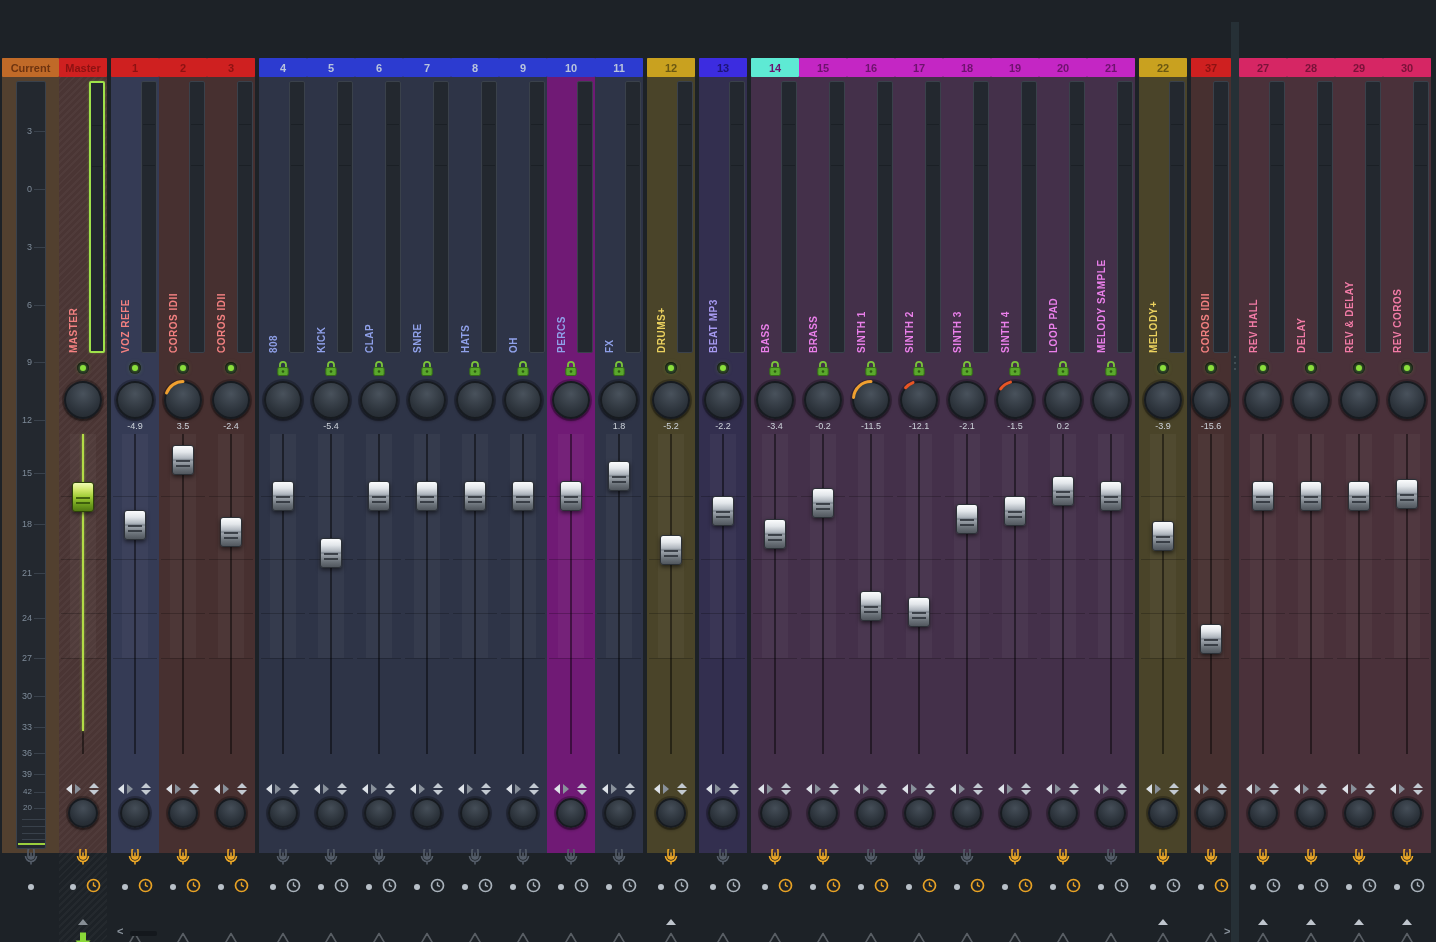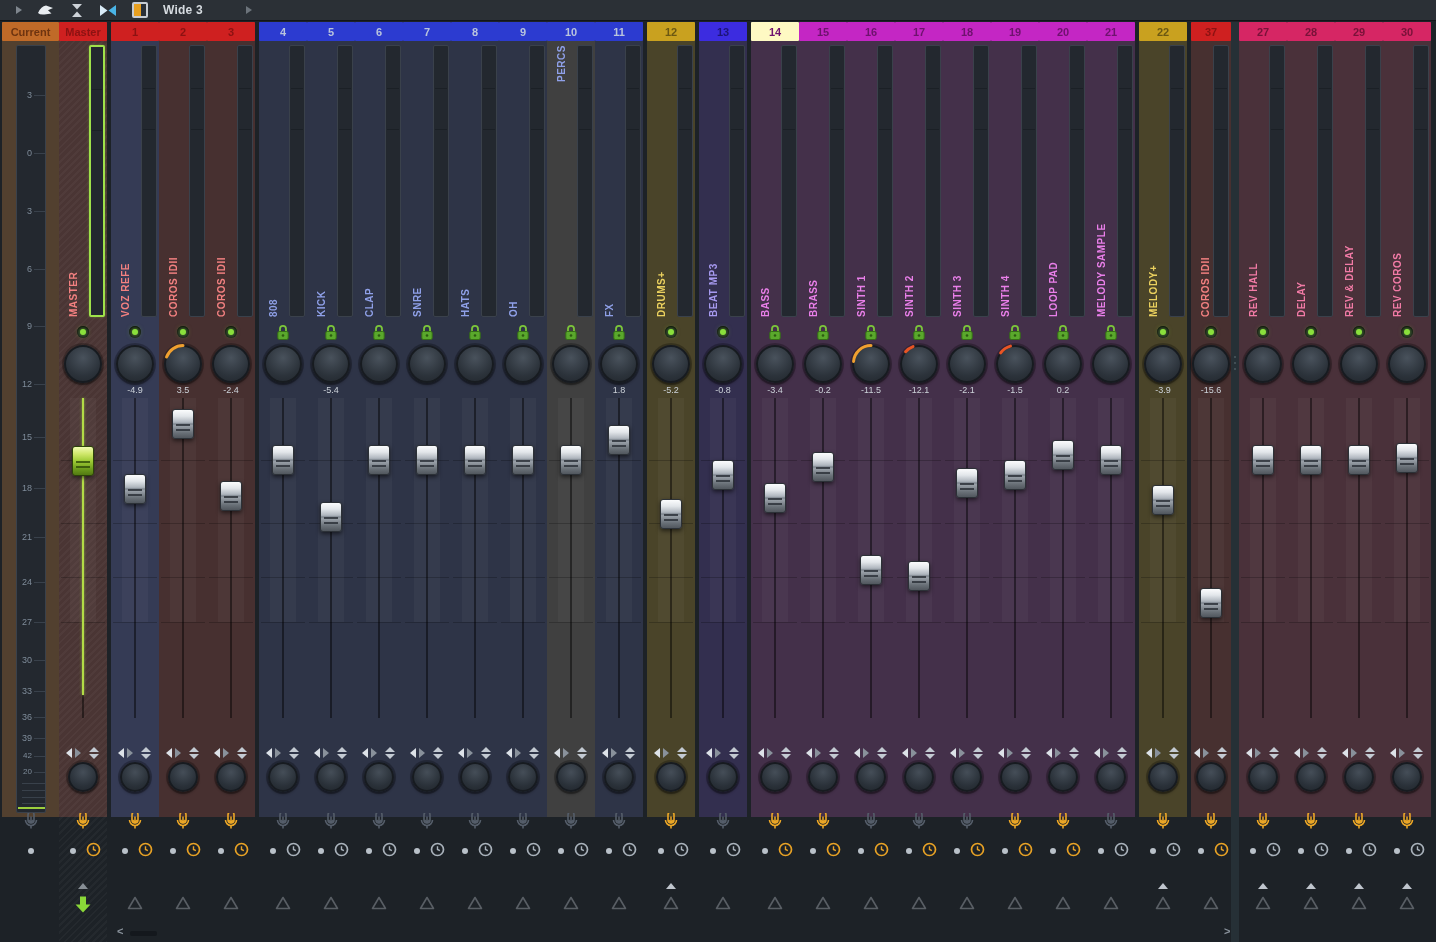--- a/index.html
+++ b/index.html
@@ -11,21 +11,21 @@
   .tb-tri{width:0;height:0;border-left:6px solid #7f868e;border-top:4px solid transparent;border-bottom:4px solid transparent;}
   .tb-tri.dim{border-left-color:#6c737b;}
   .tb-label{color:#d6dbe0;font-size:12px;font-weight:bold;letter-spacing:.2px;}
   .tb-box{width:12px;height:12px;border:2px solid #c7ccd2;border-radius:2px;position:relative;background:#2b3036;}
   .tb-box i{position:absolute;left:0;top:0;bottom:0;width:7px;background:#e8a020;}
   
   #strips{position:absolute;left:0;top:22px;height:920px;display:flex;}
   .gap{width:4px;}
   .divider{width:8px;background:#263036;position:relative;}
   .divider b{position:absolute;left:3px;width:2px;height:2px;border-radius:50%;background:#4c585f;}
-  .strip{position:relative;height:795px;flex:none;}
+  .strip{position:relative;height:795px;flex:none;margin-top:36px;}
   .shead{position:absolute;left:0;top:0;right:0;height:19px;display:flex;align-items:center;justify-content:center;
          font-size:11px;font-weight:bold;border-radius:1px;}
   .shead.striped{background-image:repeating-linear-gradient(45deg,rgba(0,0,0,.12) 0 3px,transparent 3px 6px);}
   .sbody{position:absolute;left:0;top:19px;right:0;height:901px;}
   .sbody.seltex{background-image:repeating-linear-gradient(135deg,rgba(255,255,255,.03) 0 2px,transparent 2px 5px);}
   
   .meter{position:absolute;right:2px;top:4px;width:16px;height:272px;background:#23282f;
          border:1px solid #3a414b;border-radius:2px;box-sizing:border-box;}
   .meter.sel{border:2px solid #9fe24a;box-shadow:0 0 3px rgba(150,220,60,.35);}
   .mtick{position:absolute;left:1px;right:1px;height:1px;background:#1b2026;}
@@ -83,39 +83,20 @@
   .sline.low{left:20px;width:23px;}
   .sline.green{left:16px;width:27px;height:2px;background:#9ccf3d;}
   
   .sb-chev{position:absolute;color:#8a939c;font-size:11px;font-weight:bold;top:925px;}
   .sb-thumb{position:absolute;top:931px;width:27px;height:5px;background:#14181d;border-radius:2px;}
 </style>
 </head>
 <body>
 
 <div id="app">
-  <div id="toolbar">
-    <span class="tb-tri"></span>
-    <svg width="18" height="13" viewBox="0 0 18 13">
-      <path d="M1,9 Q4,2 9,1.5 L16,4 L11,6.2 L14.5,9.5 L7.5,10.5 Q3,11 1,9 Z" fill="#e9edf1"></path>
-    </svg>
-    <svg width="14" height="15" viewBox="0 0 14 15">
-      <path d="M2,1 L12,1 L7,6.5 Z" fill="#cdd2d8"></path>
-      <path d="M2,14 L12,14 L7,8.5 Z" fill="#cdd2d8"></path>
-    </svg>
-    <svg width="18" height="13" viewBox="0 0 18 13">
-      <path d="M1,1 L8.5,6.5 L1,12 Z" fill="#d9ebf7"></path>
-      <path d="M17,1 L9.5,6.5 L17,12 Z" fill="#4ab4e6"></path>
-    </svg>
-    <span class="tb-box">
-        <i></i>
-      </span>
-    <span class="tb-label">Wide 3</span>
-    <span class="tb-tri dim" style="margin-left:28px;"></span>
-  </div>
 
   <div id="strips">
       <div class="strip" style="width: 57px; margin-left: 2px; background: rgb(82, 64, 47);">
         <div class="shead" style="background: rgb(192, 106, 40); color: rgb(110, 52, 16);">Current</div>
         <div class="sbody">
           <div class="cmeter"></div>
           <span class="slab" style="top: 49px;">3</span>
           <span class="sline" style="top: 54px;"></span>
           <span class="slab" style="top: 107px;">0</span>
           <span class="sline" style="top: 112px;"></span>
@@ -619,21 +600,21 @@
           <span class="dot"></span>
           <span class="clockw"><svg width="15" height="15" viewBox="0 0 15 15">
     <circle cx="7.5" cy="7.5" r="6" fill="none" stroke="#a9b2bb" stroke-width="1.7"></circle>
     <path d="M7.5,4.2 v3.3 l2.4,1.2" fill="none" stroke="#a9b2bb" stroke-width="1.4"></path>
   </svg></span>
           <span class="bigtri"><svg width="16" height="14" viewBox="0 0 16 14">
     <path d="M1.5,12.5 L8,1.5 L14.5,12.5 Z" fill="none" stroke="rgba(205,210,220,.34)" stroke-width="1.6" stroke-linejoin="round"></path>
   </svg></span>
         </div>
       </div>
-      <div class="strip" style="width: 48px; background: #404040; text-align: right;">
+      <div class="strip" style="width: 48px; background: #701a75;">
         <div class="shead" style="background: rgb(44, 59, 208); color: rgb(185, 196, 221);">10</div>
         <div class="sbody">
           <div class="meter">
             <span class="mtick" style="top: 42px;"></span>
             <span class="mtick" style="top: 83px;"></span>
           </div>
           <div class="vname" style="color: rgb(143, 160, 232);">PERCS</div>
           <span class="lockw"><svg width="14" height="17" viewBox="0 0 14 17">
     <path d="M4,8 V4.8 a3,3 0 0 1 6,0 V8" fill="none" stroke="#7cc63a" stroke-width="1.8"></path>
     <rect x="1.8" y="7.5" width="10.4" height="8" rx="1.4" fill="#5aa82c" stroke="#356e16" stroke-width="1"></rect>
@@ -772,21 +753,21 @@
         <div class="sbody">
           <div class="meter">
             <span class="mtick" style="top: 42px;"></span>
             <span class="mtick" style="top: 83px;"></span>
           </div>
           <div class="vname" style="color: rgb(167, 154, 240);">BEAT MP3</div>
           <span class="led">
             <i></i>
           </span>
           <div class="knob"></div>
-          <div class="dbval">-0.8</div>
+          <div class="dbval">-2.2</div>
           <div class="fzone"></div>
           <div class="ftrack"></div>
           <span class="ftick" style="top: 419px;"></span>
           <span class="ftick" style="top: 482px;"></span>
           <span class="ftick" style="top: 536px;"></span>
           <span class="ftick" style="top: 581px;"></span>
           <div class="fthumb" style="top: 419px;">
             <i></i>
           </div>
           <div class="panrow">
@@ -807,21 +788,21 @@
     <circle cx="7.5" cy="7.5" r="6" fill="none" stroke="#a9b2bb" stroke-width="1.7"></circle>
     <path d="M7.5,4.2 v3.3 l2.4,1.2" fill="none" stroke="#a9b2bb" stroke-width="1.4"></path>
   </svg></span>
           <span class="bigtri"><svg width="16" height="14" viewBox="0 0 16 14">
     <path d="M1.5,12.5 L8,1.5 L14.5,12.5 Z" fill="none" stroke="rgba(205,210,220,.34)" stroke-width="1.6" stroke-linejoin="round"></path>
   </svg></span>
         </div>
       </div>
       <div class="gap"></div>
       <div class="strip" style="width: 48px; background: rgb(68, 48, 74);">
-        <div class="shead" style="background: #fef9c3; color: rgb(110, 18, 110);">14</div>
+        <div class="shead" style="background: #5eead4; color: rgb(110, 18, 110);">14</div>
         <div class="sbody">
           <div class="meter">
             <span class="mtick" style="top: 42px;"></span>
             <span class="mtick" style="top: 83px;"></span>
           </div>
           <div class="vname" style="color: rgb(233, 127, 233);">BASS</div>
           <span class="lockw"><svg width="14" height="17" viewBox="0 0 14 17">
     <path d="M4,8 V4.8 a3,3 0 0 1 6,0 V8" fill="none" stroke="#7cc63a" stroke-width="1.8"></path>
     <rect x="1.8" y="7.5" width="10.4" height="8" rx="1.4" fill="#5aa82c" stroke="#356e16" stroke-width="1"></rect>
     <circle cx="7" cy="11.5" r="1.3" fill="#2c5a10"></circle>

